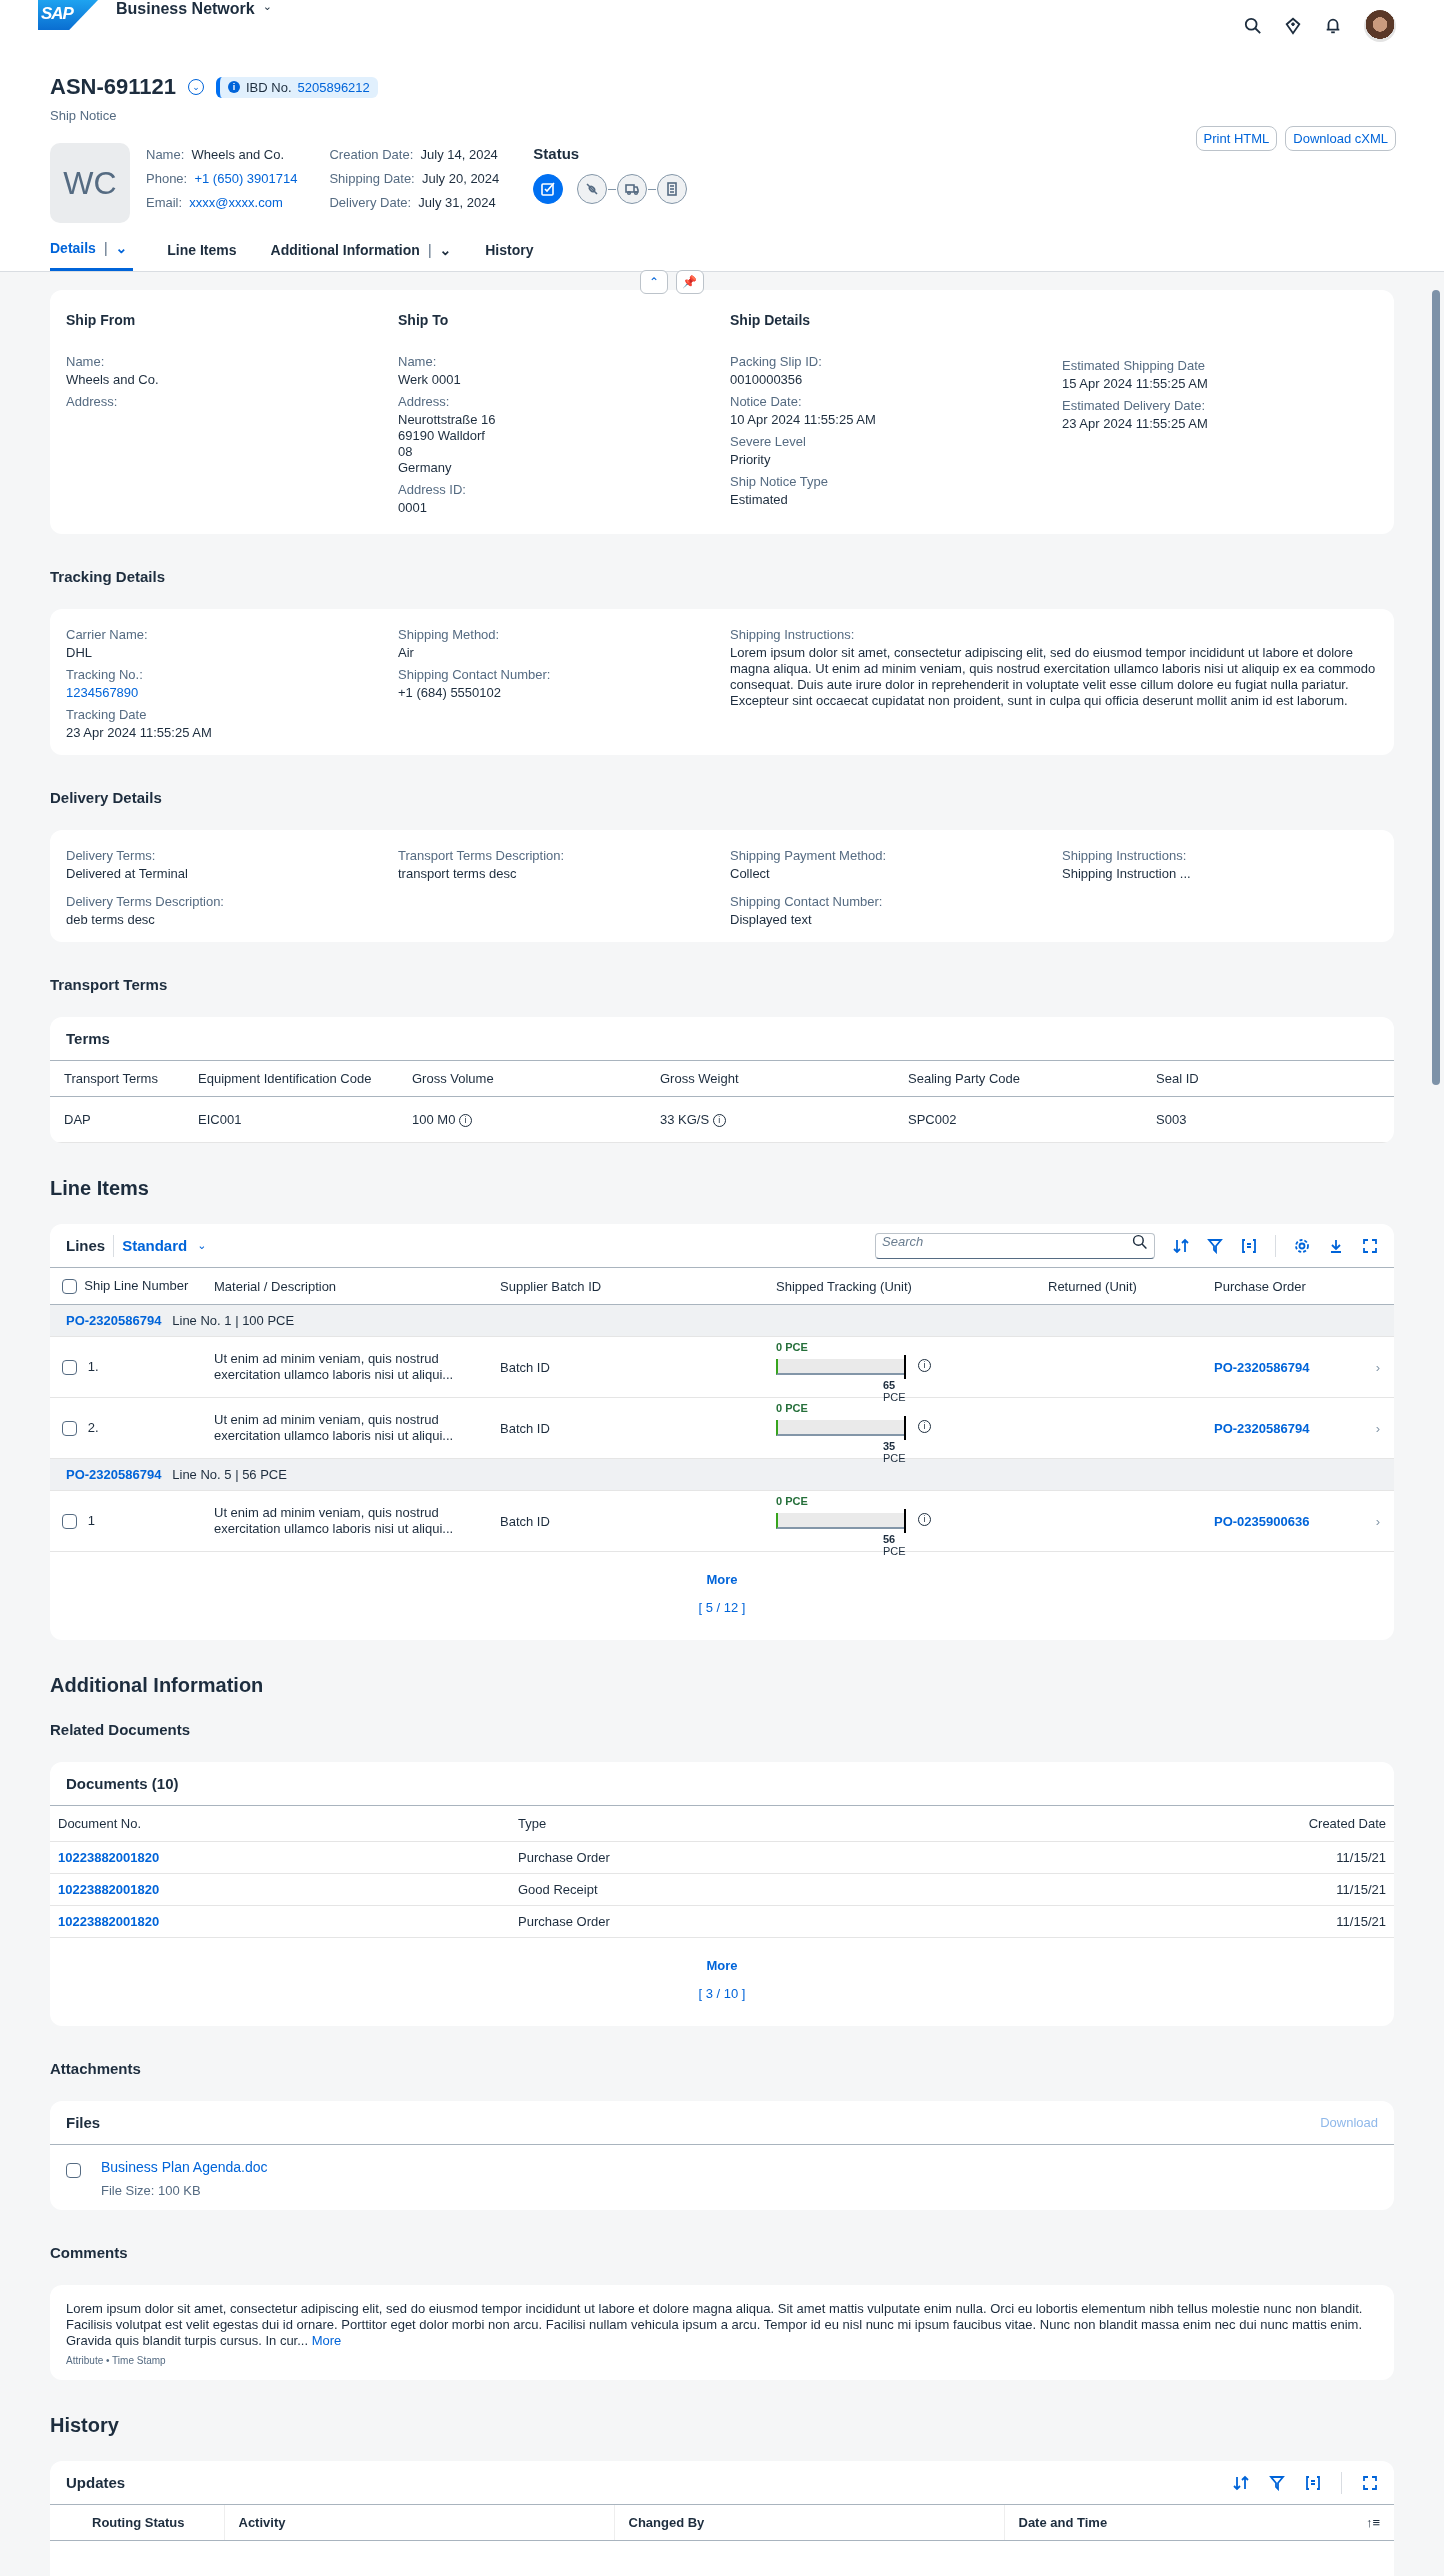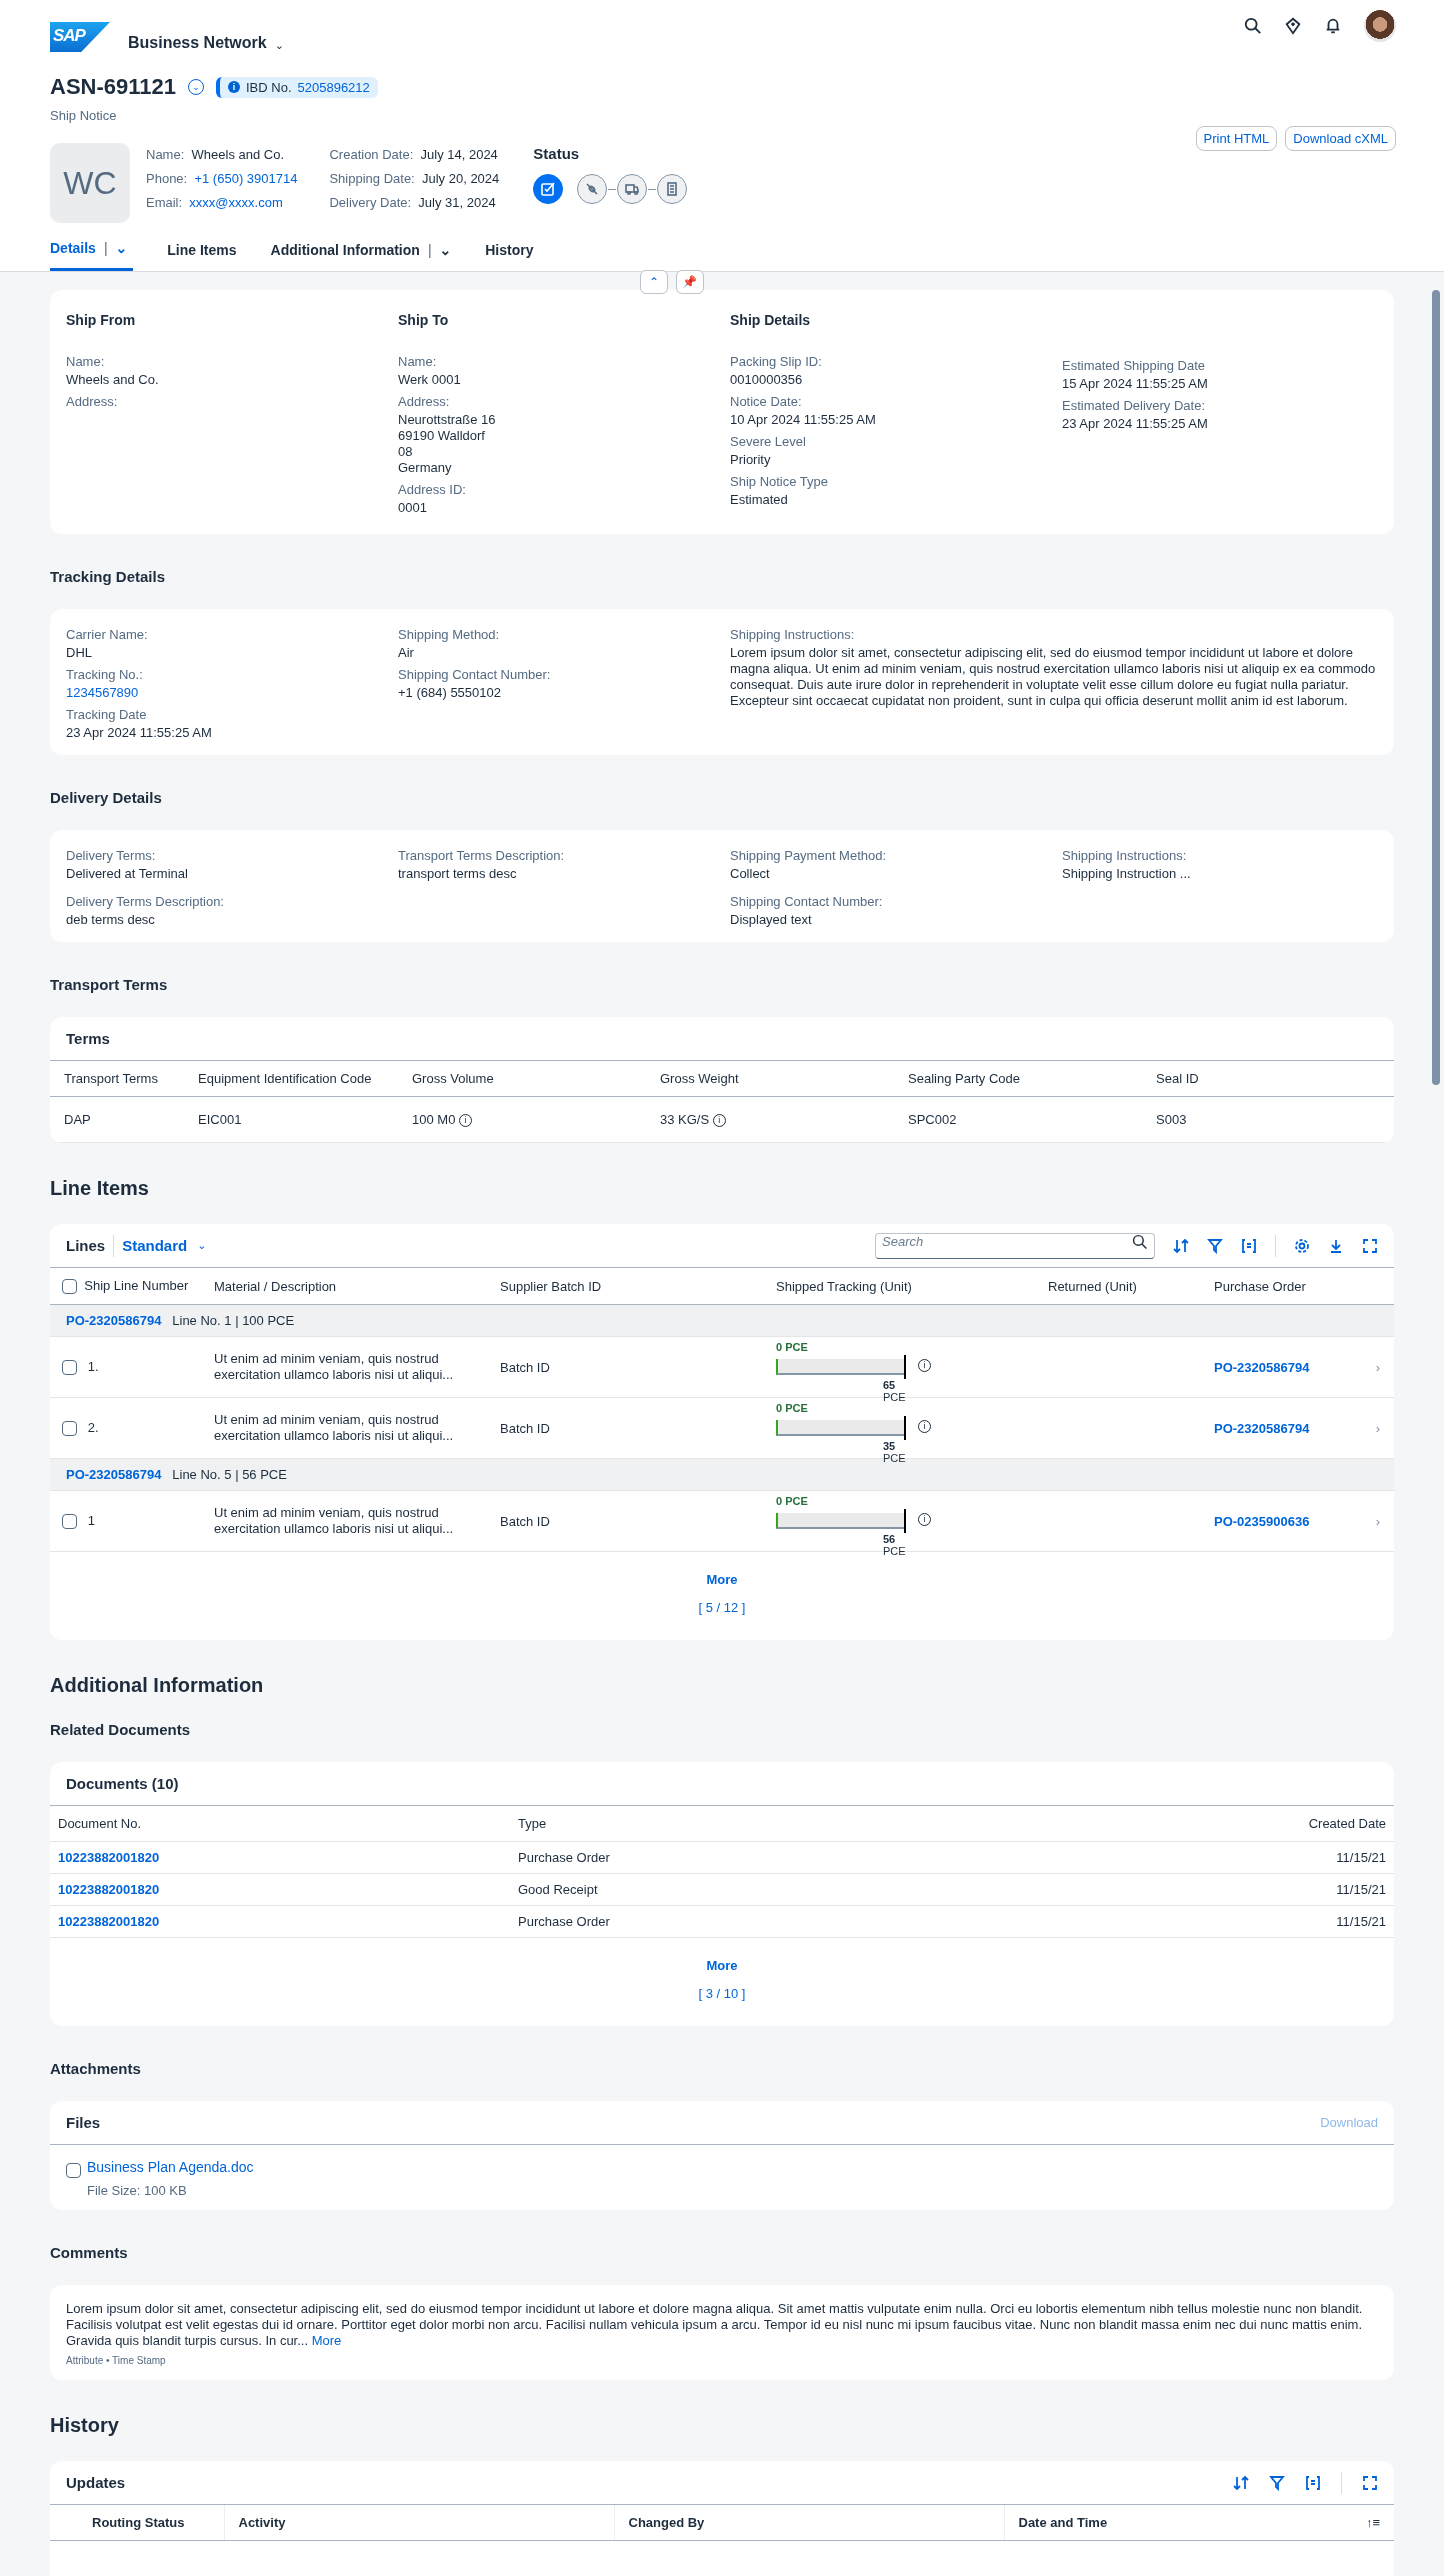--- a/index.html
+++ b/index.html
@@ -1,18 +1,18 @@
 <!DOCTYPE html>
 <html><head>
 <meta charset="utf-8">
 <style>
 *{box-sizing:border-box;margin:0;padding:0}
 html,body{width:1444px;background:#f5f6f7;font-family:"Liberation Sans",sans-serif;color:#1d2d3e;font-size:14px}
 a{color:#0064d9;text-decoration:none}
-.shell{height:52px;background:#fff;display:flex;align-items:flex-end;padding:0 50px;position:relative}
+.shell{height:52px;background:#fff;display:flex;align-items:flex-start;padding:0 38px;position:relative}
 .logo{width:60px;height:30px;background:linear-gradient(180deg,#1ea3f0,#0a6ed1);clip-path:polygon(0 0,100% 0,52% 100%,0 100%);color:#fff;font-weight:bold;font-size:17px;font-style:italic;padding:4px 0 0 3px;letter-spacing:-1px}
 .brand{margin-left:18px;font-size:16px;font-weight:bold;color:#1d2d3e}
 .shell .chev{margin-left:8px;font-size:11px}
 .shell-right{position:absolute;right:48px;top:10px;display:flex;align-items:center;gap:22px}
 .shell-right svg{width:18px;height:18px;stroke:#1d2d3e;fill:none;stroke-width:2}
 .avatar{width:32px;height:32px;border-radius:50%;background:radial-gradient(circle at 50% 45%,#c99a7e 0 30%,#5a3828 31% 60%,#e3e3e3 61%)}
 .header{background:#fff;padding:10px 50px 0;position:relative;height:220px;border-bottom:1px solid #d9dde2}
 .title-row{display:flex;align-items:center;gap:12px;margin-top:12px}
 .title{font-size:22px;font-weight:bold}
 .circ-chev{width:16px;height:16px;border:1.5px solid #0064d9;border-radius:50%;color:#0064d9;font-size:9px;display:flex;align-items:center;justify-content:center}
@@ -453,21 +453,21 @@
       </table>
     <div class="more"><b>More</b><span>[ 3 / 10 ]</span></div>
   </div>
 
   <div class="sec-title">Attachments</div>
   <div class="tbl-card">
     <div class="tbl-head">
         <span>Files</span>
         <span style="margin-left:auto;color:#8fb8ea;font-weight:normal;font-size:13px">Download</span>
       </div>
-    <div style="padding:14px 16px 12px;display:flex;gap:6px">
+    <div style="padding:14px 16px 12px;display:flex;gap:20px">
       <span class="chk" style="margin-top:4px"></span>
       <div>
         <a style="font-size:14px">Business Plan Agenda.doc</a>
         <div style="color:#556b82;font-size:13px;margin-top:8px">File Size: 100 KB</div>
       </div>
     </div>
   </div>
 
   <div class="sec-title">Comments</div>
   <div class="card" style="padding:16px 16px 14px">

